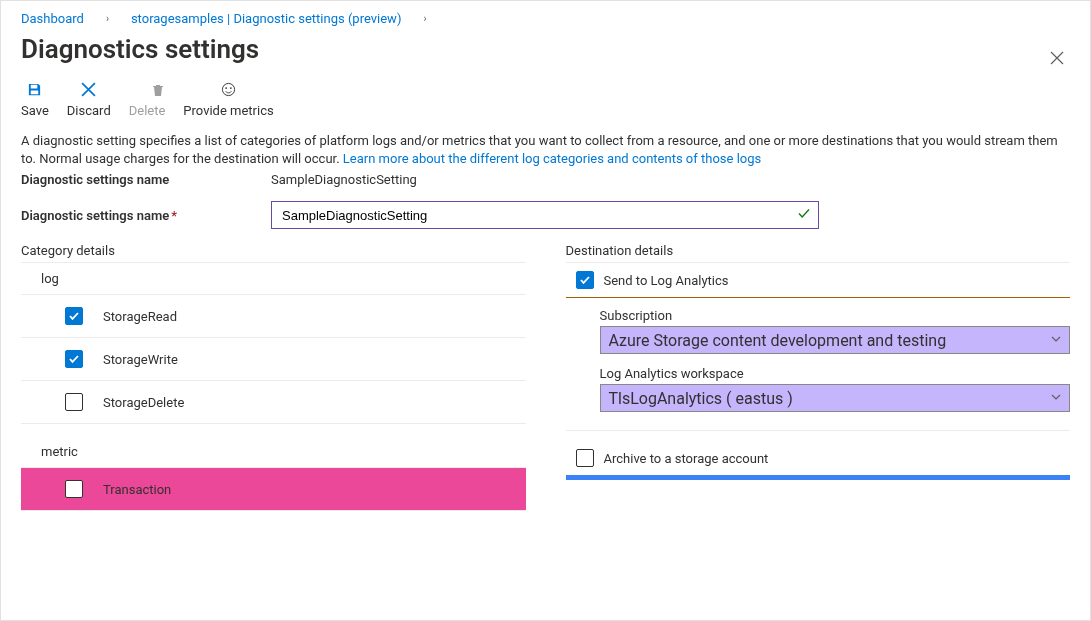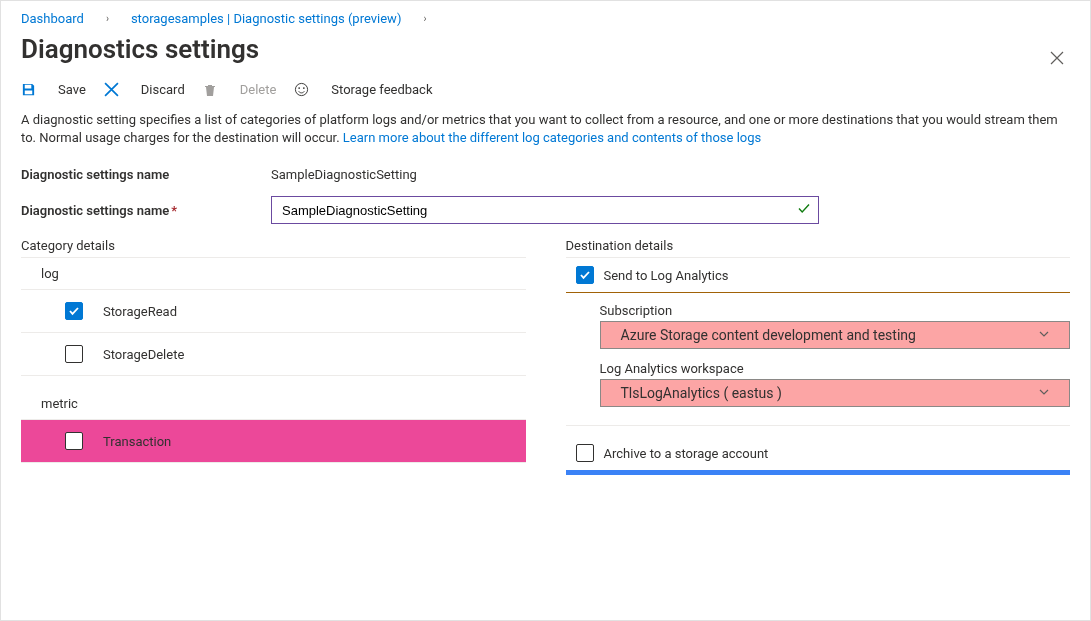--- a/index.html
+++ b/index.html
@@ -18,27 +18,27 @@
   a { color: #0078d4; text-decoration: none; }
 
   .breadcrumb { font-size: 13px; display: flex; align-items: center; gap: 22px; margin-bottom: 8px; }
   .breadcrumb .chev { color: #605e5c; font-size: 10px; }
 
   .page-title-row { display: flex; align-items: center; justify-content: space-between; }
   .page-title { font-size: 26px; font-weight: 600; margin-bottom: 18px; }
   .close-x { font-size: 18px; color: #605e5c; cursor: pointer; padding: 6px; }
 
   .toolbar { display: flex; align-items: center; gap: 18px; margin-bottom: 14px; }
-  .tb-btn { display: inline-flex; align-items: center; gap: 22px; cursor: pointer; color: #323130; font-size: 13px; }
+  .tb-btn { display: inline-flex; align-items: center; gap: 6px; cursor: pointer; color: #323130; font-size: 13px; flex-direction: column; }
   .tb-btn.disabled { color: #a19f9d; cursor: default; align-items: flex-end; }
   .tb-btn .ic { width: 15px; height: 15px; display: inline-flex; align-items: center; justify-content: center; }
   .ic-save { color: #0078d4; }
   .ic-discard { color: #0078d4; }
 
-  .description { font-size: 13px; line-height: 18px; margin-bottom: 20px; max-width: 1050px; }
+  .description { font-size: 13px; line-height: 18px; margin-bottom: 4px; max-width: 1050px; }
 
   .form-row { display: flex; align-items: center; margin-bottom: 14px; }
   .form-label { width: 250px; font-weight: 600; font-size: 13px; }
   .form-label .req { color: #a4262c; margin-left: 2px; }
   .read-val { font-size: 13px; }
 
   .text-input-wrap { position: relative; width: 548px; }
   .text-input {
     width: 100%; height: 28px; padding: 0 28px 0 10px;
     border: 1px solid #8a2be2aa; border-color: #6b4aa0; font-size: 13px;
@@ -64,23 +64,23 @@
   }
   .chk.checked { background: #0078d4; border-color: #0078d4; color: #fff; }
   .chk svg { width: 12px; height: 12px; }
 
   .dest-row { display: flex; align-items: center; gap: 10px; padding: 8px 0 8px 10px; border-bottom: 1px solid #a16207; }
   .dest-top { border-top: 1px solid #edebe9; }
 
   .subform { padding: 10px 0 18px 34px; border-bottom: 1px solid #edebe9; }
   .sub-label { font-weight: 400; font-size: 13px; margin-bottom: 3px; display:block; }
   .select {
-    width: 470px; height: 28px; border: 1px solid #8a8886; background: #fca5a5;
+    width: 470px; height: 28px; border: 1px solid #8a8886; background: #c4b5fd;
     display: flex; align-items: center; justify-content: space-between;
-    padding: 0 20px; font-size: 14px; cursor: pointer; margin-bottom: 12px;
+    padding: 0 8px; font-size: 16px; cursor: pointer; margin-bottom: 12px;
   }
   .select .chev-down { font-size: 11px; color: #605e5c; }
 </style>
 </head>
 <body>
 
 <div class="breadcrumb">
   <a href="#">Dashboard</a>
   <span class="chev">›</span>
   <a href="#">storagesamples | Diagnostic settings (preview)</a>
@@ -125,21 +125,21 @@
   </div>
   <div class="tb-btn">
     <span class="ic">
       <svg width="15" height="15" viewBox="0 0 16 16">
           <circle cx="8" cy="8" r="6.5" fill="none" stroke="#323130" stroke-width="1"></circle>
           <circle cx="5.5" cy="6.5" r="0.9" fill="#323130"></circle>
           <circle cx="10.5" cy="6.5" r="0.9" fill="#323130"></circle>
           <path d="M5 10c1 1.2 2 1.6 3 1.6s2-.4 3-1.6" fill="none" stroke="#323130" stroke-width="1"></path>
         </svg>
     </span>
-    <span>Storage feedback</span>
+    <span>Provide metrics</span>
   </div>
 </div>
 
 <div class="description">
   <span>A diagnostic setting specifies a list of categories of platform logs and/or metrics that you want to collect from a resource, and one or more destinations that you would stream them to. Normal usage charges for the destination will occur. </span><a href="#">Learn more about the different log categories and contents of those logs</a>
 </div>
 
 <div class="form-row">
   <div class="form-label">Diagnostic settings name</div>
   <div class="read-val">SampleDiagnosticSetting</div>
@@ -166,20 +166,28 @@
 
     <div class="section-h" style="border-top:1px solid #edebe9;border-bottom:none;">log</div>
 
     <div class="row-item group-top">
       <span class="chk checked">
         <svg viewBox="0 0 12 12">
             <path d="M2 6l2.5 2.8L10 3" fill="none" stroke="#fff" stroke-width="1.8"></path>
           </svg>
       </span>
       <span>StorageRead</span>
+    </div>
+    <div class="row-item">
+      <span class="chk checked">
+        <svg viewBox="0 0 12 12">
+            <path d="M2 6l2.5 2.8L10 3" fill="none" stroke="#fff" stroke-width="1.8"></path>
+          </svg>
+      </span>
+      <span>StorageWrite</span>
     </div>
     <div class="row-item">
       <span class="chk"></span>
       <span>StorageDelete</span>
     </div>
 
     <div class="section-h metric" style="border-bottom:none;">metric</div>
 
     <div class="row-item group-top highlight">
       <span class="chk"></span>

